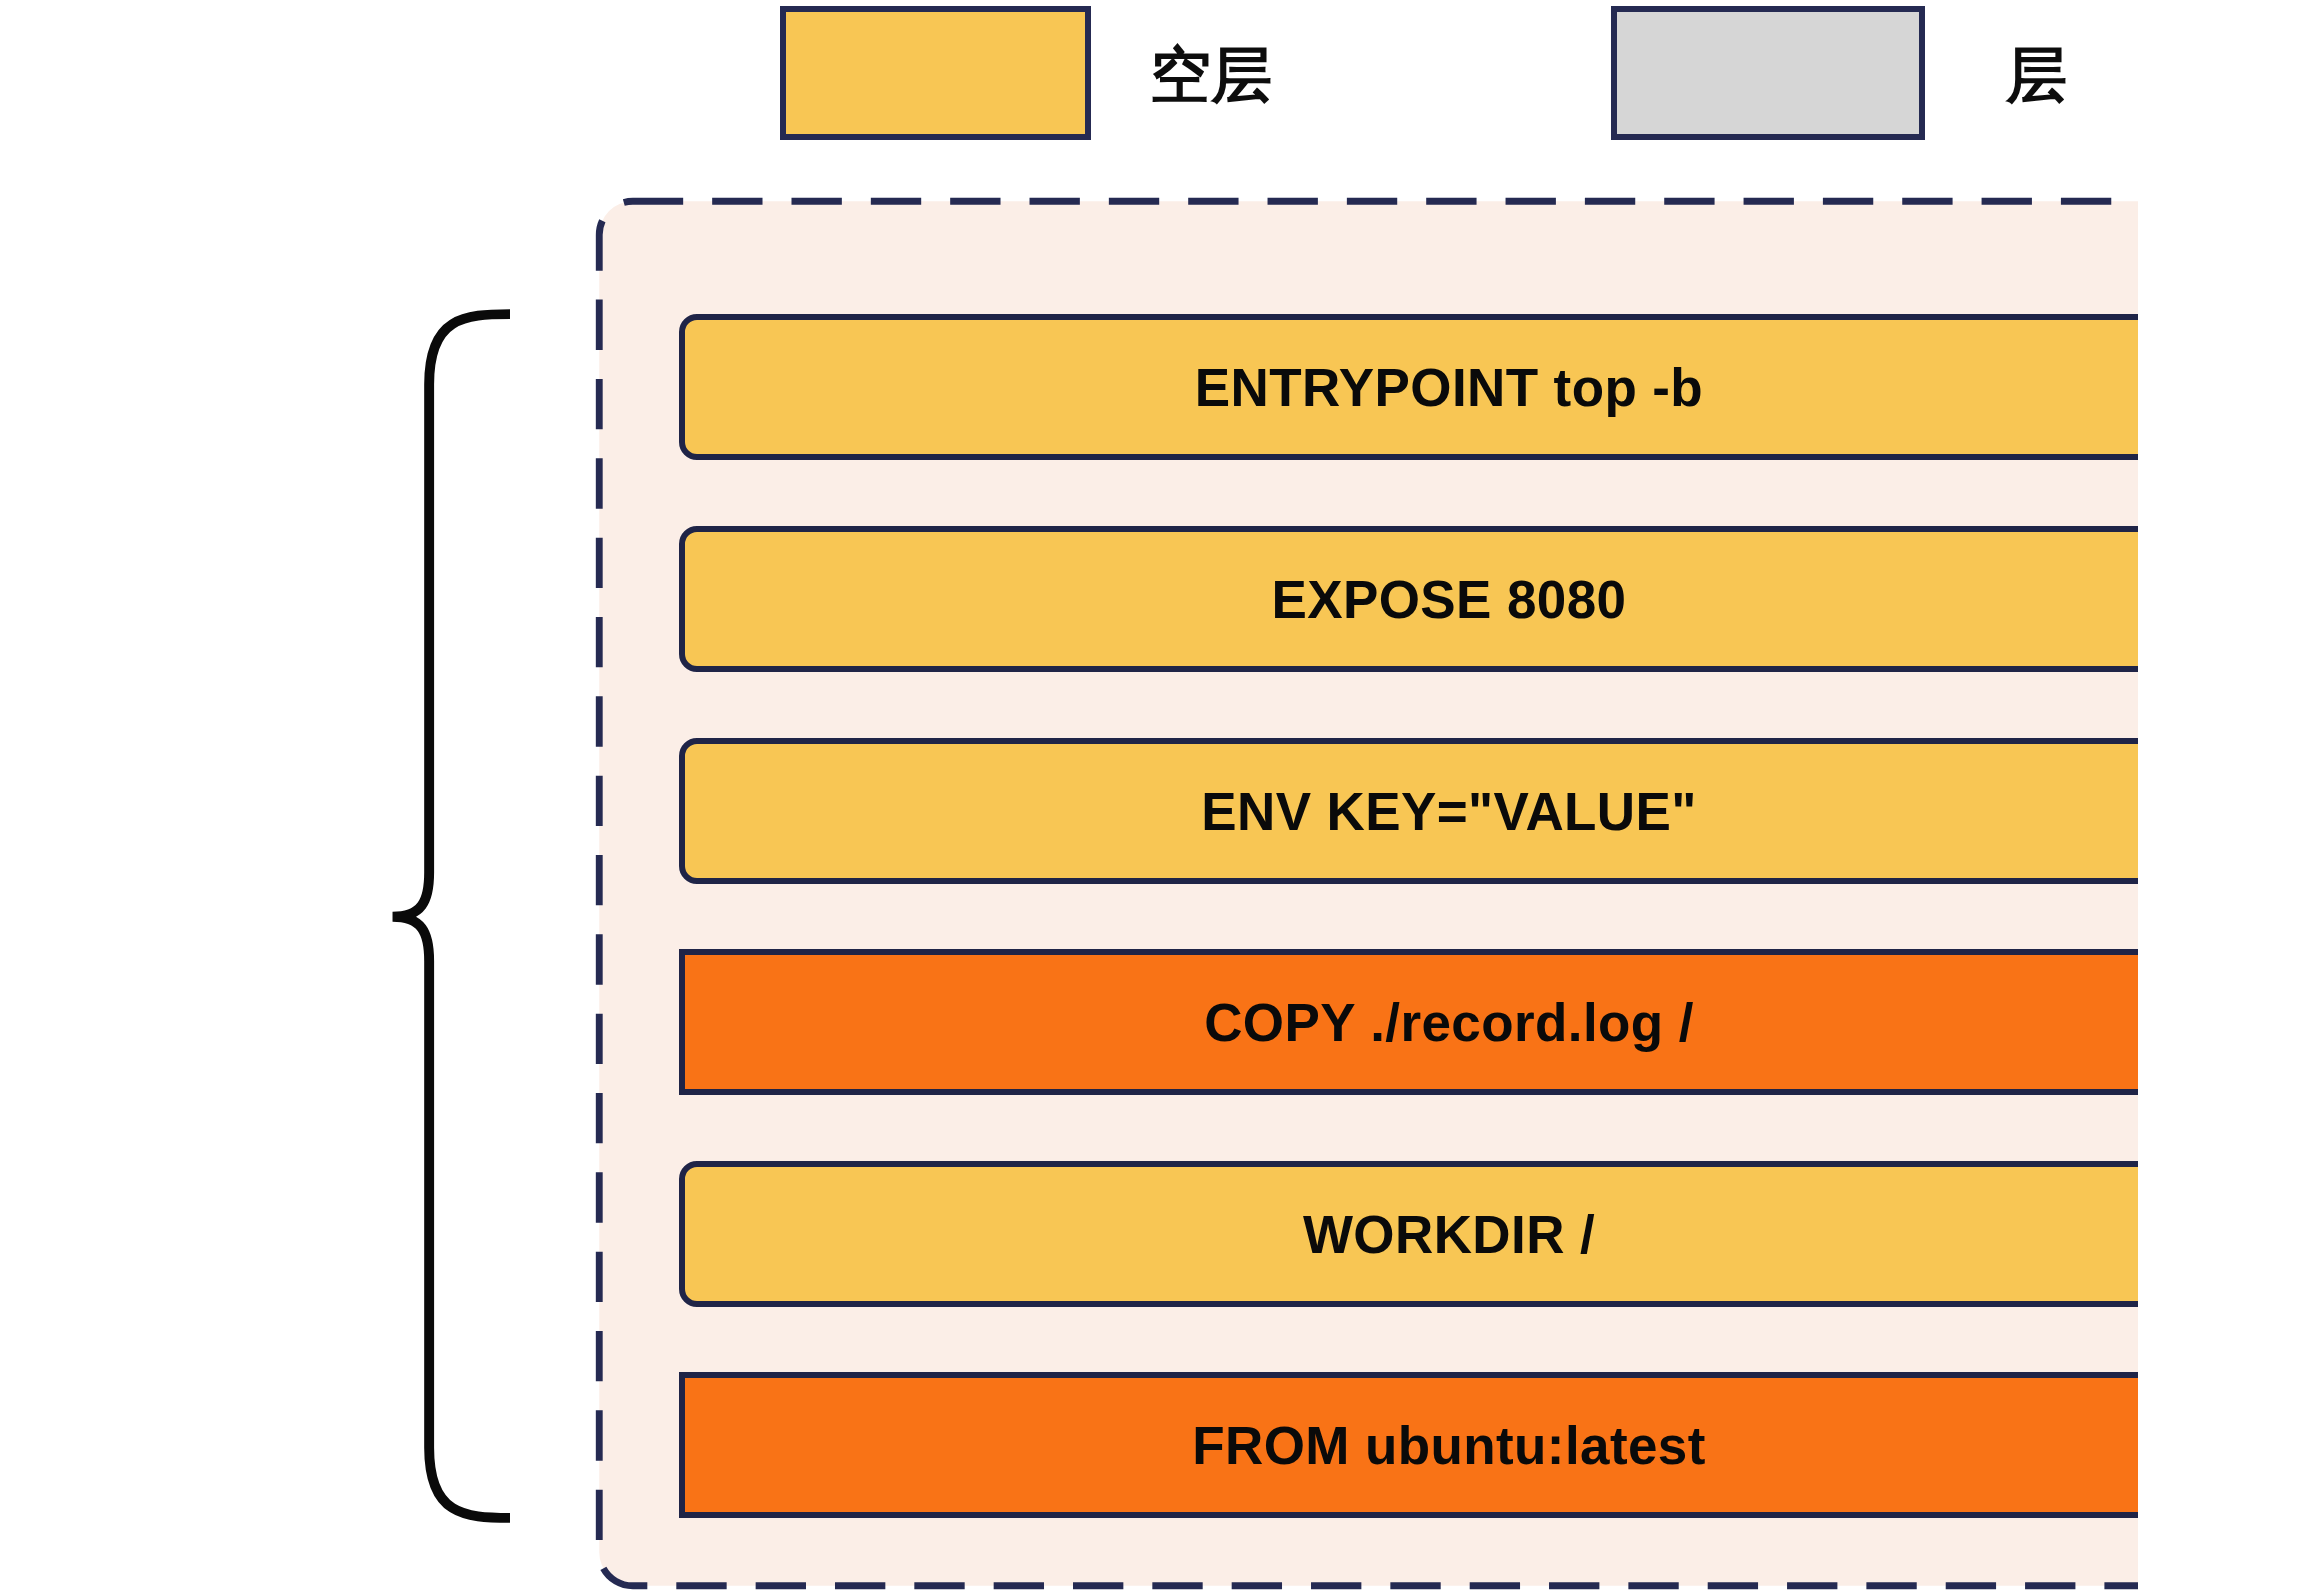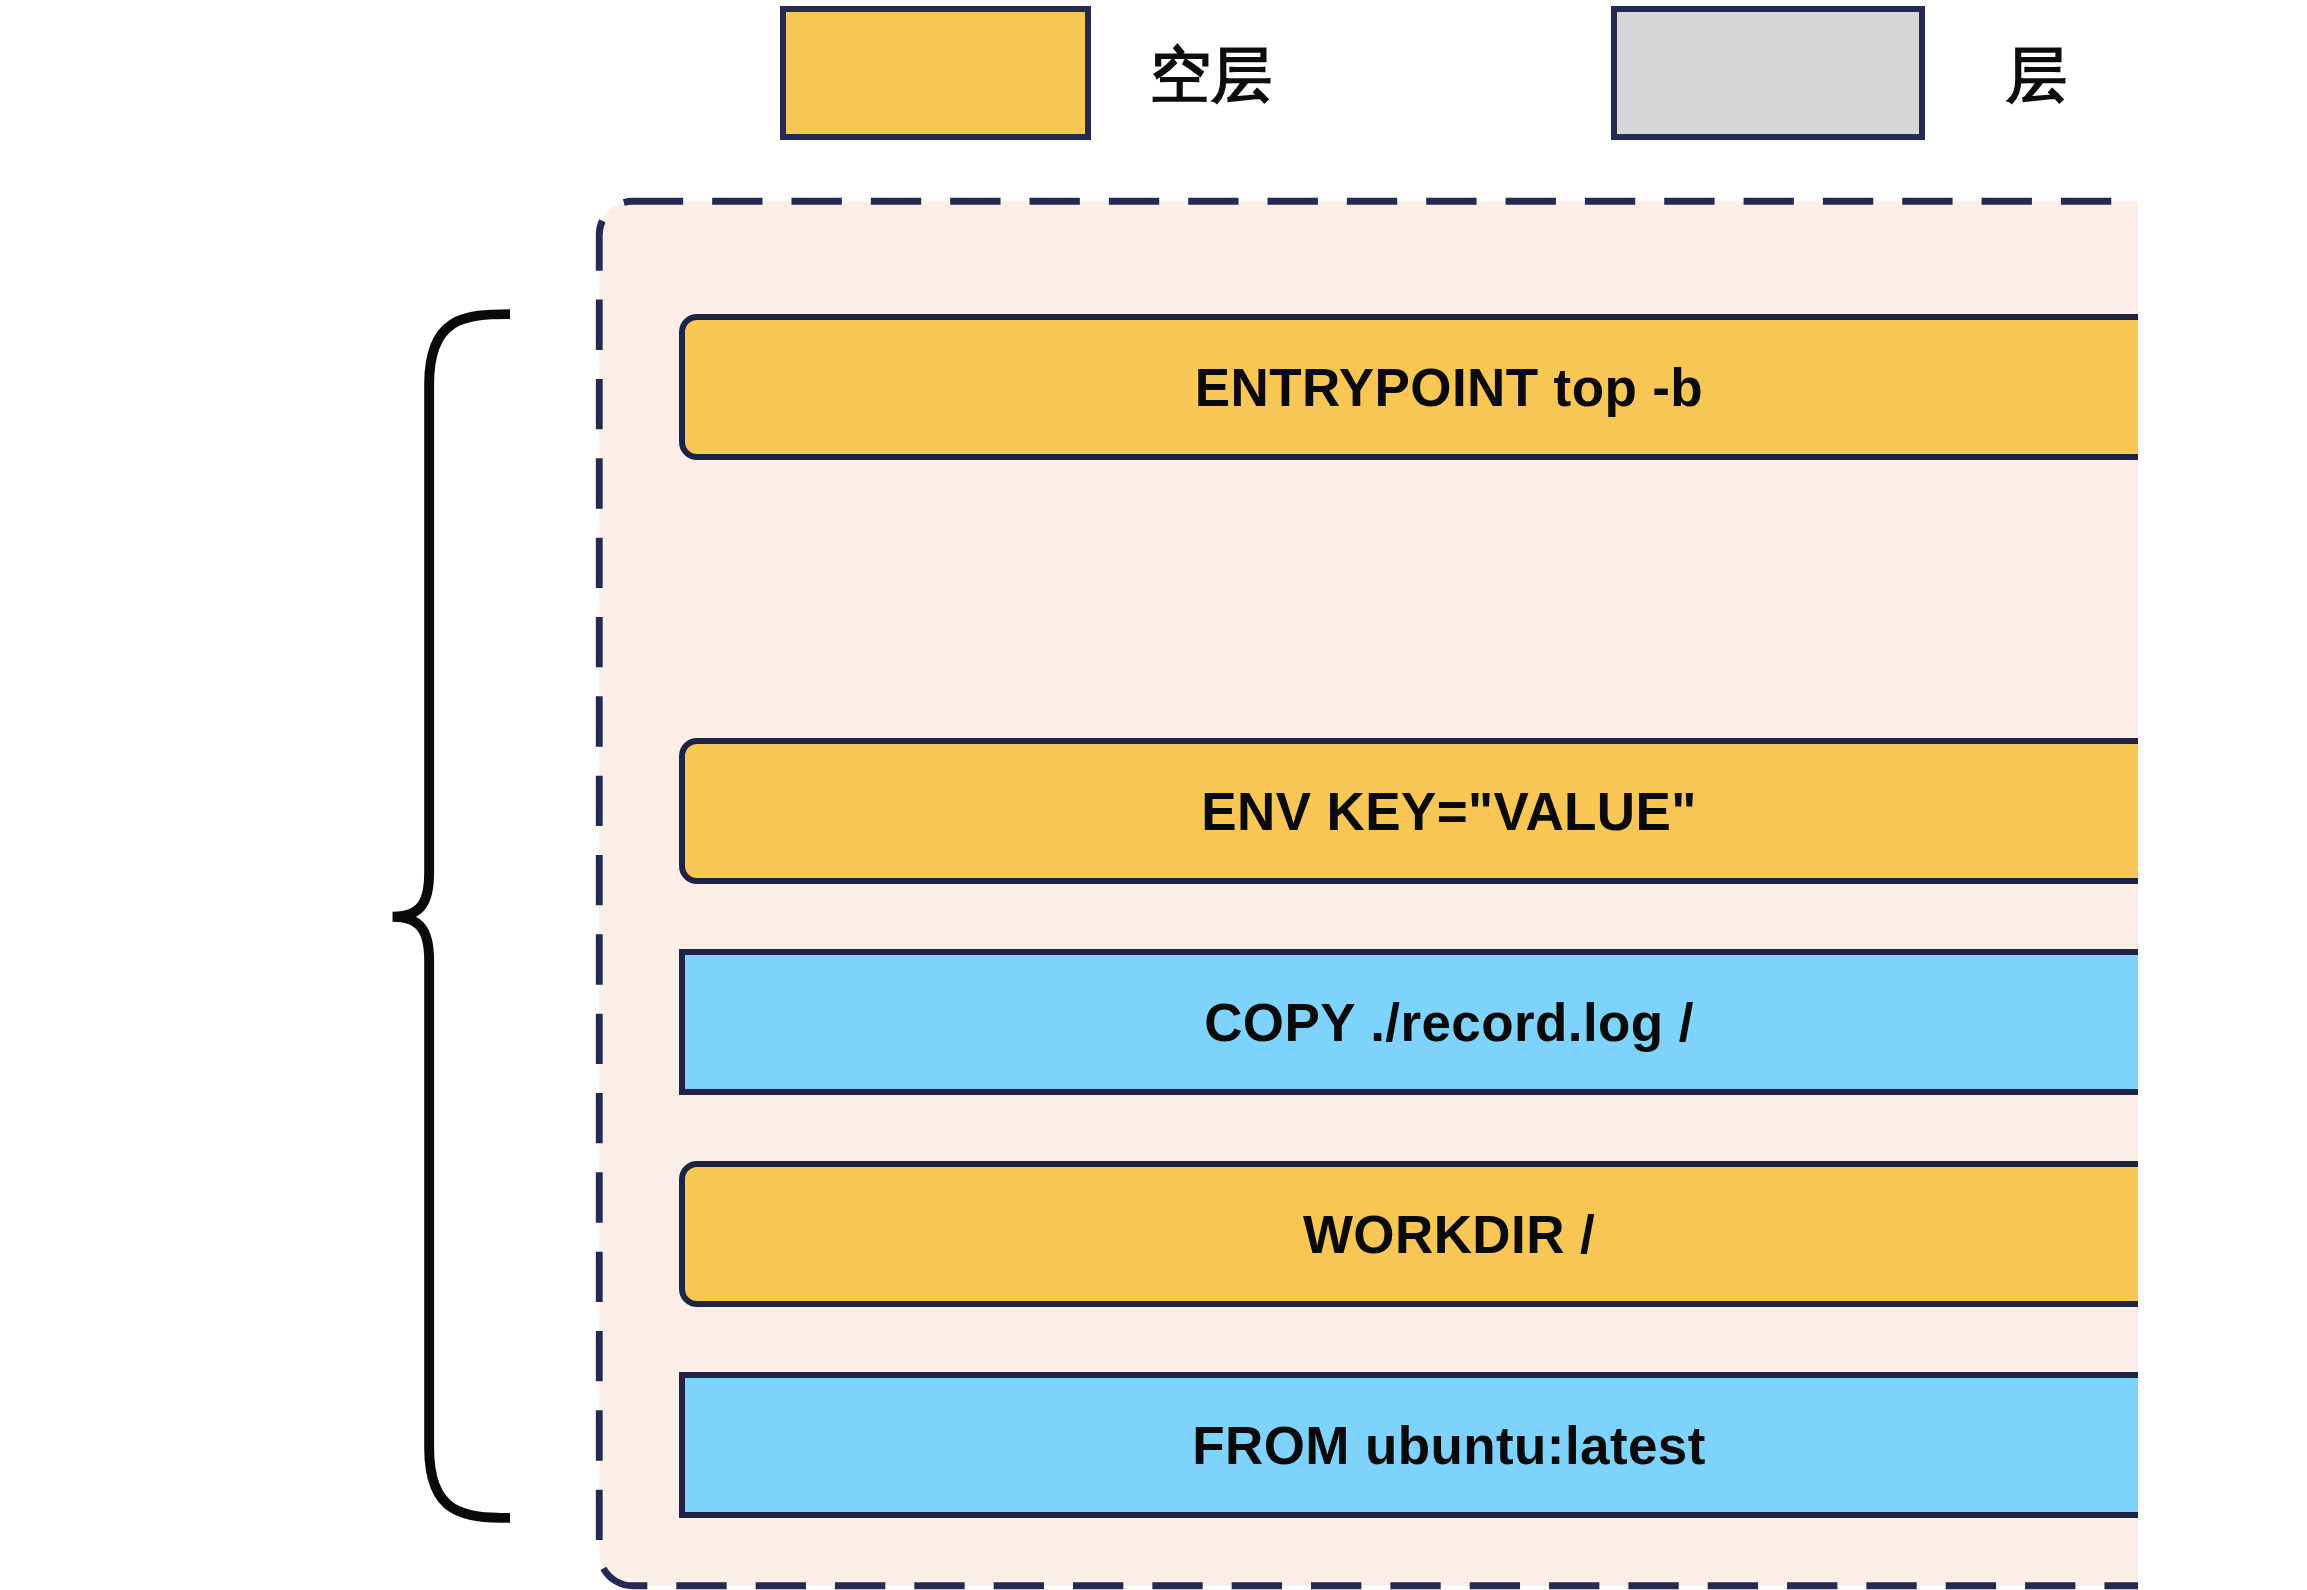--- a/index.html
+++ b/index.html
@@ -54,21 +54,21 @@
     width: 1540px;
     height: 146px;
     box-sizing: border-box;
     border: 6.9px solid #1F2447;
     display: flex;
     align-items: center;
     justify-content: center;
     z-index: 2;
   }
   .bar-empty { background: #F8C654; border-radius: 18px; }
-  .bar-layer { background: #7dd3fc; }
+  .bar-layer { background: #f97316; }
   .bar-label {
     font-size: 53px;
     font-weight: bold;
     color: #0a0a0a;
     white-space: nowrap;
     letter-spacing: 0.4px;
   }
   #bar-0 { top: 314px; }
   #bar-1 { top: 526px; }
   #bar-2 { top: 738px; }
@@ -116,20 +116,23 @@
   <div class="legend-swatch" id="legend-swatch-layer"></div>
   <div class="legend-label" id="legend-label-layer">层</div>
 
   <svg id="container-svg" viewBox="0 0 2244 1826" xmlns="http://www.w3.org/2000/svg">
     <rect x="5.5" y="5.5" width="2233" height="1815" rx="44" ry="44" fill="#FBEEE7" stroke="#252A52" stroke-width="9" stroke-dasharray="66 38"></rect>
   </svg>
 
   <div class="bar bar-empty" id="bar-0">
     <span class="bar-label">ENTRYPOINT top -b</span>
   </div>
+  <div class="bar bar-empty" id="bar-1">
+    <span class="bar-label">EXPOSE 8080</span>
+  </div>
   <div class="bar bar-empty" id="bar-2">
     <span class="bar-label">ENV KEY="VALUE"</span>
   </div>
   <div class="bar bar-layer" id="bar-3">
     <span class="bar-label">COPY ./record.log /</span>
   </div>
   <div class="bar bar-layer" id="bar-5">
     <span class="bar-label">FROM ubuntu:latest</span>
   </div>
   <div class="bar bar-empty" id="bar-4">

